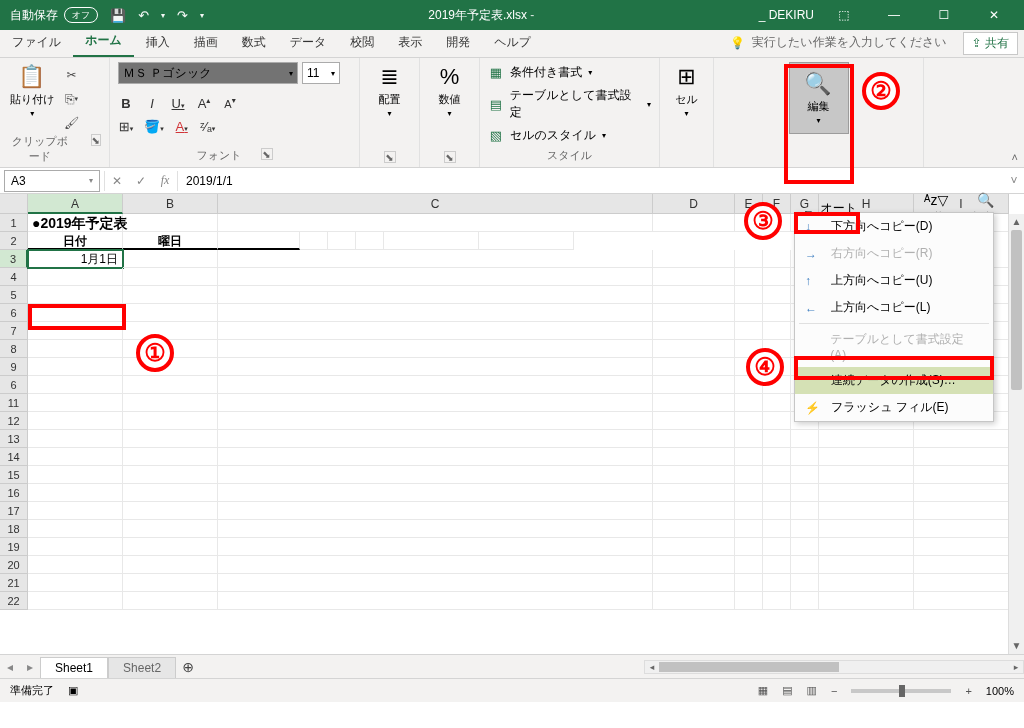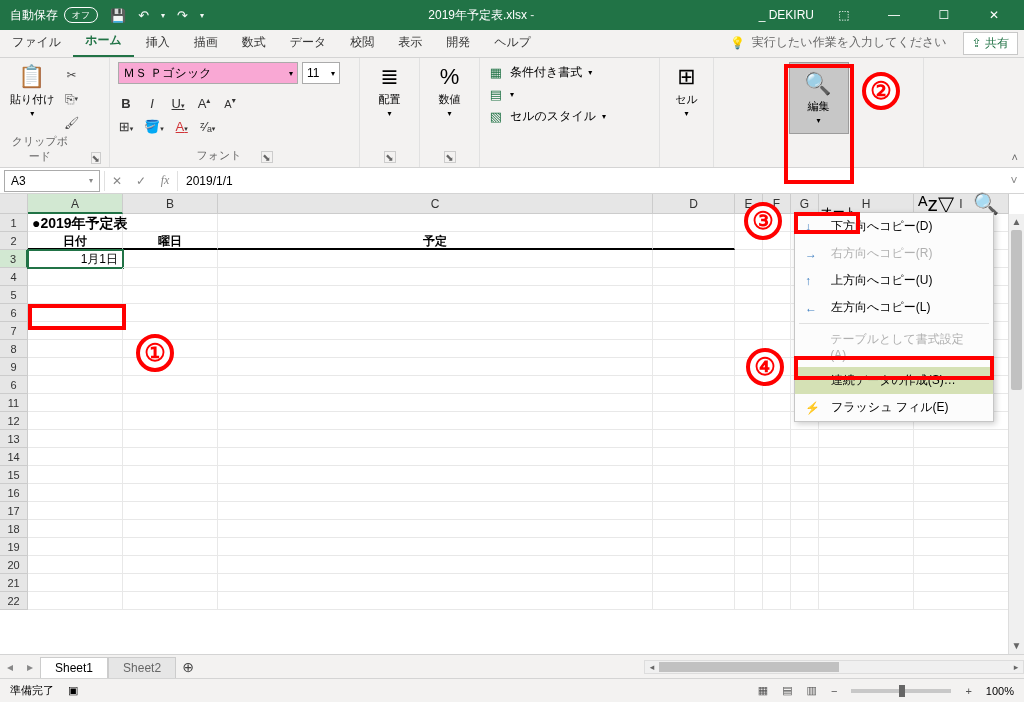--- a/index.html
+++ b/index.html
@@ -17,30 +17,30 @@
 .ribbon-tabs { height: 28px; background: #f3f2f1; display: flex; align-items: flex-end; border-bottom: 1px solid #d4d4d4; font-size: 12px; }
 .rtab { padding: 6px 12px; cursor: pointer; color: #333; }
 .rtab.active { color: #217346; border-bottom: 2px solid #217346; font-weight: bold; }
 .rtab-spacer { flex: 1; }
 .tell-me { color: #666; padding: 6px 10px; display: flex; align-items: center; gap: 6px; }
 .share-btn { margin: 2px 6px; padding: 2px 8px; border: 1px solid #c8c8c8; background: #fff; color: #217346; cursor: pointer; font-size: 12px; }
 
 .ribbon { height: 110px; background: #f3f2f1; border-bottom: 1px solid #d4d4d4; display: flex; font-size: 12px; position: relative; }
 .rgroup { border-right: 1px solid #e1e1e1; padding: 4px 8px 2px; display: flex; flex-direction: column; justify-content: space-between; }
 .rgroup-body { flex: 1; display: flex; gap: 6px; align-items: flex-start; }
-.rgroup-label { text-align: center; font-size: 11px; color: #666; padding: 2px 0; display: flex; align-items: flex-end; justify-content: center; gap: 19px; }
+.rgroup-label { text-align: center; font-size: 11px; color: #666; padding: 2px 0; display: flex; align-items: flex-start; justify-content: center; gap: 19px; }
 .rgroup-label .launcher { font-size: 10px; border: 1px solid #ccc; width: 12px; height: 12px; display: inline-flex; align-items: center; justify-content: center; cursor: pointer; }
 .big-btn { display: flex; flex-direction: column; align-items: center; gap: 2px; cursor: pointer; padding: 2px; }
 .big-btn .bicon { font-size: 22px; }
 .big-btn .blabel { font-size: 11px; }
 .mini-col { display: flex; flex-direction: column; gap: 6px; padding-top: 4px; }
 .mini-btn { width: 18px; height: 18px; display: flex; align-items: center; justify-content: center; cursor: pointer; font-size: 12px; color: #444; }
 
 .font-group .top-row { display: flex; gap: 4px; margin-bottom: 6px; }
-.font-select { width: 180px; height: 22px; border: 1px solid #ababab; background: #f9a8d4; font-size: 12px; padding: 0 4px; display: flex; align-items: center; justify-content: space-between; }
+.font-select { width: 180px; height: 22px; border: 1px solid #ababab; background: #737373; font-size: 12px; padding: 0 4px; display: flex; align-items: center; justify-content: space-between; }
 .size-select { width: 38px; height: 22px; border: 1px solid #ababab; background: #fff; font-size: 12px; display: flex; align-items: center; justify-content: space-between; padding: 0 4px; }
 .font-btn-row { display: flex; gap: 10px; }
 .fbtn { cursor: pointer; color: #333; font-size: 13px; min-width: 16px; text-align: center; position: relative; }
 .font-rows { display: flex; flex-direction: column; gap: 8px; }
 
 .style-group .style-row { display: flex; align-items: center; gap: 6px; margin: 2px 0; cursor: pointer; }
 .sicon { width: 16px; text-align: center; color: #217346; font-size: 13px; }
 
 .edit-group { padding: 4px 6px 2px; }
 
@@ -97,21 +97,21 @@
 .fill-item { display: flex; align-items: center; gap: 10px; padding: 5px 10px; cursor: pointer; }
 .fill-item .fi-icon { width: 16px; color: #3b7cbf; font-size: 12px; }
 .fill-item.disabled { color: #b0b0b0; }
 .fill-item.hot { background: #d5e1b5; }
 .fill-sep { height: 1px; background: #e0e0e0; margin: 2px 4px; }
 
 .edit-top-row { display: flex; align-items: center; gap: 8px; padding: 0 4px; }
 .edit-fill-btn { display: flex; align-items: center; gap: 4px; background: #cdcdcd; border: 1px solid #9c9c9c; padding: 2px 6px; cursor: pointer; }
 .sort-row { display: flex; gap: 14px; margin-top: 6px; padding: 0 6px; }
 .sort-btn { display: flex; flex-direction: column; align-items: center; font-size: 10px; cursor: pointer; gap: 2px; }
-.sort-btn .si { font-size: 21px; }
+.sort-btn .si { font-size: 14px; }
 </style>
 </head>
 <body>
 
 <div class="titlebar">
   <div class="left">
     <div class="autosave">
       <span>自動保存</span>
       <span class="toggle-pill">オフ</span>
     </div>
@@ -238,28 +238,32 @@
 
   <div class="rgroup style-group" style="width:180px;">
     <div class="rgroup-body" style="flex-direction:column; gap:2px;">
       <div class="style-row">
           <span class="sicon">▦</span>
           <span>条件付き書式</span>
           <span style="font-size:8px;">▾</span>
         </div>
       <div class="style-row">
           <span class="sicon">▤</span>
+          <span>テーブルとして書式設定</span>
           <span style="font-size:8px;">▾</span>
         </div>
       <div class="style-row">
           <span class="sicon">▧</span>
           <span>セルのスタイル</span>
           <span style="font-size:8px;">▾</span>
         </div>
     </div>
+    <div class="rgroup-label">
+        <span>スタイル</span>
+      </div>
   </div>
 
   <div class="rgroup" style="width:54px;">
     <div class="rgroup-body" style="justify-content:center;">
       <div class="big-btn">
         <span class="bicon">⊞</span>
         <span class="blabel">セル</span>
         <span style="font-size:8px;">▾</span>
       </div>
     </div>
@@ -366,21 +370,20 @@
             <div class="cell" style="width: 82px;"></div>
             <div class="cell" style="width: 28px;"></div>
             <div class="cell" style="width: 28px;"></div>
             <div class="cell" style="width: 28px;"></div>
             <div class="cell" style="width: 95px;"></div>
             <div class="cell" style="width: 95px;"></div>
           </div>
           <div class="cell-row">
             <div class="cell header-cell" style="width: 95px;">日付</div>
             <div class="cell header-cell" style="width: 95px;">曜日</div>
-            <div class="cell header-cell" style="width: 435px;">予定</div>
             <div class="cell header-cell" style="width: 82px;"></div>
             <div class="cell" style="width: 28px;"></div>
             <div class="cell" style="width: 28px;"></div>
             <div class="cell" style="width: 28px;"></div>
             <div class="cell" style="width: 95px;"></div>
             <div class="cell" style="width: 95px;"></div>
           </div>
           <div class="cell-row">
             <div class="cell right" style="width: 95px; outline: rgb(33, 115, 70) solid 2px; outline-offset: -1px;">1月1日</div>
             <div class="cell" style="width: 95px;"></div>
@@ -650,21 +653,21 @@
   <div class="fill-item disabled">
       <span class="fi-icon">→</span>
       <span>右方向へコピー(R)</span>
     </div>
   <div class="fill-item">
       <span class="fi-icon">↑</span>
       <span>上方向へコピー(U)</span>
     </div>
   <div class="fill-item">
       <span class="fi-icon">←</span>
-      <span>左方向へコピー(L)</span>
+      <span>上方向へコピー(L)</span>
     </div>
   <div class="fill-sep"></div>
   <div class="fill-item disabled">
       <span class="fi-icon"></span>
       <span>テーブルとして書式設定(A)…</span>
     </div>
   <div class="fill-item hot">
       <span class="fi-icon"></span>
       <span>連続データの作成(S)…</span>
     </div>

